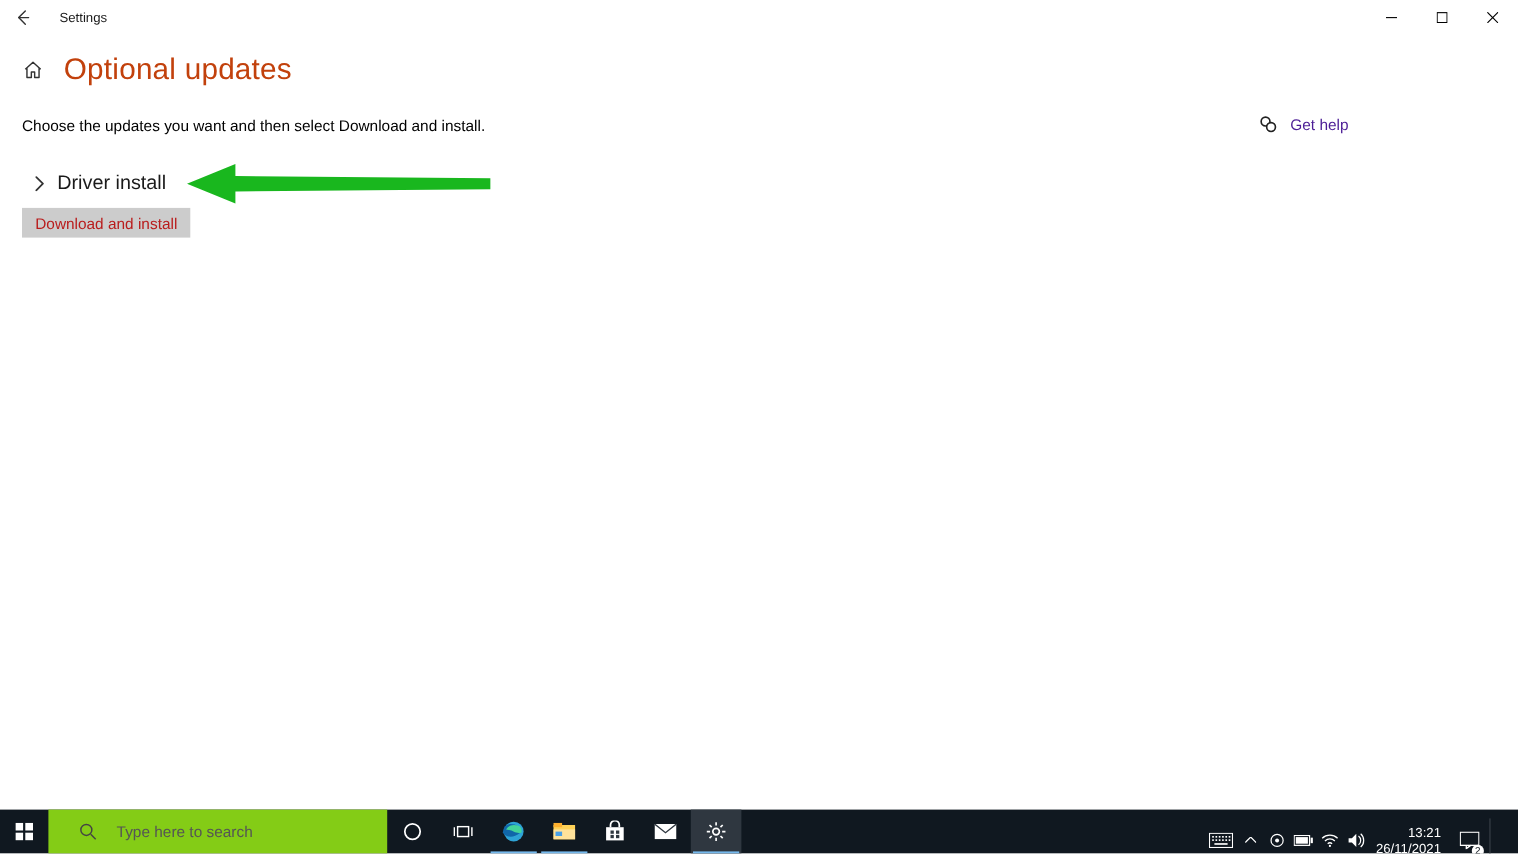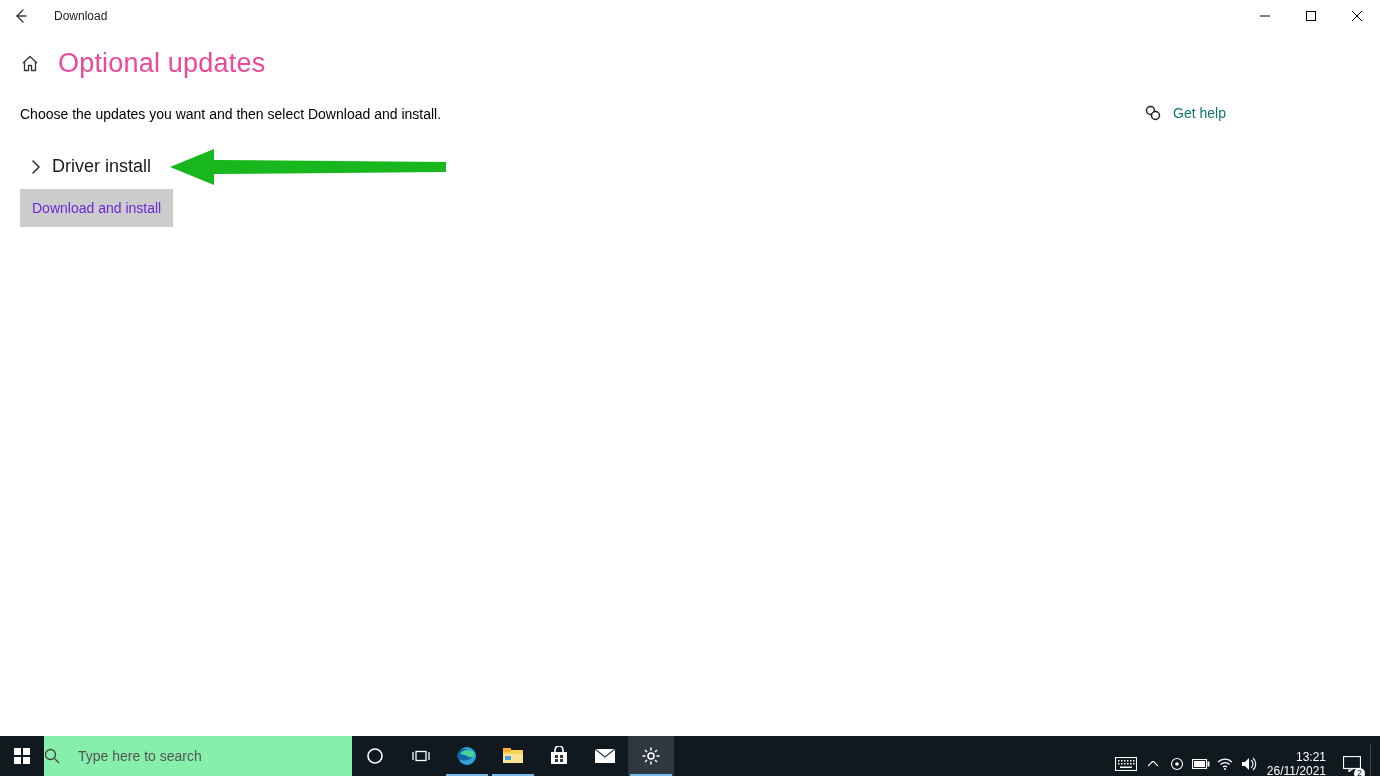--- a/index.html
+++ b/index.html
@@ -9,73 +9,73 @@
   .titlebar { position:absolute; top:0; left:0; right:0; height:32px; display:flex; align-items:center; }
   .titlebar-left { display:flex; align-items:center; height:100%; }
   .back-btn { width:42px; height:32px; display:flex; align-items:center; justify-content:center; }
   .app-title { font-size:12px; color:#1a1a1a; margin-left:12px; }
   .titlebar-right { position:absolute; right:0; top:0; display:flex; height:32px; }
   .win-btn { width:46px; height:32px; display:flex; align-items:center; justify-content:center; }
 
   
   .page-header { position:absolute; top:48px; left:20px; display:flex; align-items:center; }
   .home-ico { width:20px; height:20px; display:flex; align-items:center; justify-content:center; }
-  .page-title { font-size:27px; font-weight:400; color:#ec4899; margin-left:18px; letter-spacing:0.2px; }
+  .page-title { font-size:27px; font-weight:400; color:#c2410c; margin-left:18px; letter-spacing:0.2px; }
 
   
   .intro { position:absolute; top:106px; left:20px; font-size:14px; color:#000000; }
 
   
   .help-area { position:absolute; top:105px; left:1145px; display:flex; align-items:center; }
   .help-ico { width:16px; height:16px; display:flex; align-items:center; justify-content:center; color:#1a1a1a; }
-  .help-link { color:#0f766e; font-size:14px; margin-left:12px; }
+  .help-link { color:#4c1d95; font-size:14px; margin-left:12px; }
 
   
   .expander { position:absolute; top:156px; left:28px; display:flex; align-items:center; }
   .chevron { width:16px; height:16px; display:flex; align-items:center; justify-content:center; }
   .expander-label { font-size:18px; font-weight:400; color:#1a1a1a; margin-left:8px; }
 
   
-  .dl-btn { position:absolute; top:189px; left:20px; height:38px; padding:0 12px; background:#cccccc; color:#6d28d9; font-size:14px; border:none; display:flex; align-items:center; }
+  .dl-btn { position:absolute; top:189px; left:20px; height:27px; padding:0 12px; background:#cccccc; color:#b91c1c; font-size:14px; border:none; display:flex; align-items:center; }
 
   
   .arrow-annot { position:absolute; top:148px; left:170px; pointer-events:none; }
 
   
   .taskbar { position:absolute; bottom:0; left:0; right:0; height:40px; background:#101820; display:flex; align-items:center; }
   .tb-start { width:44px; height:40px; display:flex; align-items:center; justify-content:center; color:#ffffff; }
-  .tb-search { flex:0 0 308px; height:40px; background:#86efac; display:flex; align-items:center; padding-left:0; color:#555;text-align:right; }
+  .tb-search { flex:0 0 308px; height:40px; background:#84cc16; display:flex; align-items:center; padding-left:28px; color:#555;text-align:right; }
   .tb-search .mag { margin-right:18px; }
   .tb-search .placeholder { color:#555; font-size:14px; }
   .tb-icons { display:flex; height:40px; }
   .tb-icon { width:46px; height:40px; display:flex; align-items:center; justify-content:center; color:#ffffff; position:relative; }
   .tb-icon.active-settings { background:#2f3740; }
   .tb-icon .underline { position:absolute; bottom:0; left:2px; right:2px; height:2px; }
-  .tb-right { position:absolute; right:0; bottom:0; height:24px; display:flex; align-items:center; padding-right:4px; }
+  .tb-right { position:absolute; right:0; bottom:0; height:24px; display:flex; align-items:center; padding-right:20px; }
   .tray-ico { width:24px; height:40px; display:flex; align-items:center; justify-content:center; color:#ffffff; }
   .tray-ico.wide { width:30px; }
   .clock { color:#ffffff; font-size:12px; line-height:14px; text-align:right; padding:0 8px 0 6px; }
   .action-center { width:36px; height:40px; display:flex; align-items:center; justify-content:center; color:#ffffff; position:relative; }
   .action-badge { position:absolute; bottom:5px; right:5px; background:#ffffff; color:#101820; border-radius:8px; font-size:9px; padding:0 3px; line-height:11px; }
   .show-desktop { width:6px; height:40px; border-left:1px solid #3a424a; }
 
   svg { display:block; }
 </style>
 </head>
 <body>
 
 <div class="titlebar">
   <div class="titlebar-left">
     <div class="back-btn">
       <svg width="16" height="16" viewBox="0 0 16 16">
         <path d="M10 2 L4 8 L10 14" stroke="#333" stroke-width="1.3" fill="none" stroke-linecap="round" stroke-linejoin="round"></path>
         <line x1="4" y1="8" x2="13" y2="8" stroke="#333" stroke-width="1.3" stroke-linecap="round"></line>
       </svg>
     </div>
-    <div class="app-title">Download</div>
+    <div class="app-title">Settings</div>
   </div>
   <div class="titlebar-right">
     <div class="win-btn">
       <svg width="10" height="10" viewBox="0 0 10 10">
         <line x1="0" y1="5" x2="10" y2="5" stroke="#000" stroke-width="1"></line>
       </svg>
     </div>
     <div class="win-btn">
       <svg width="10" height="10" viewBox="0 0 10 10">
         <rect x="0.5" y="0.5" width="9" height="9" stroke="#000" stroke-width="1" fill="none"></rect>

